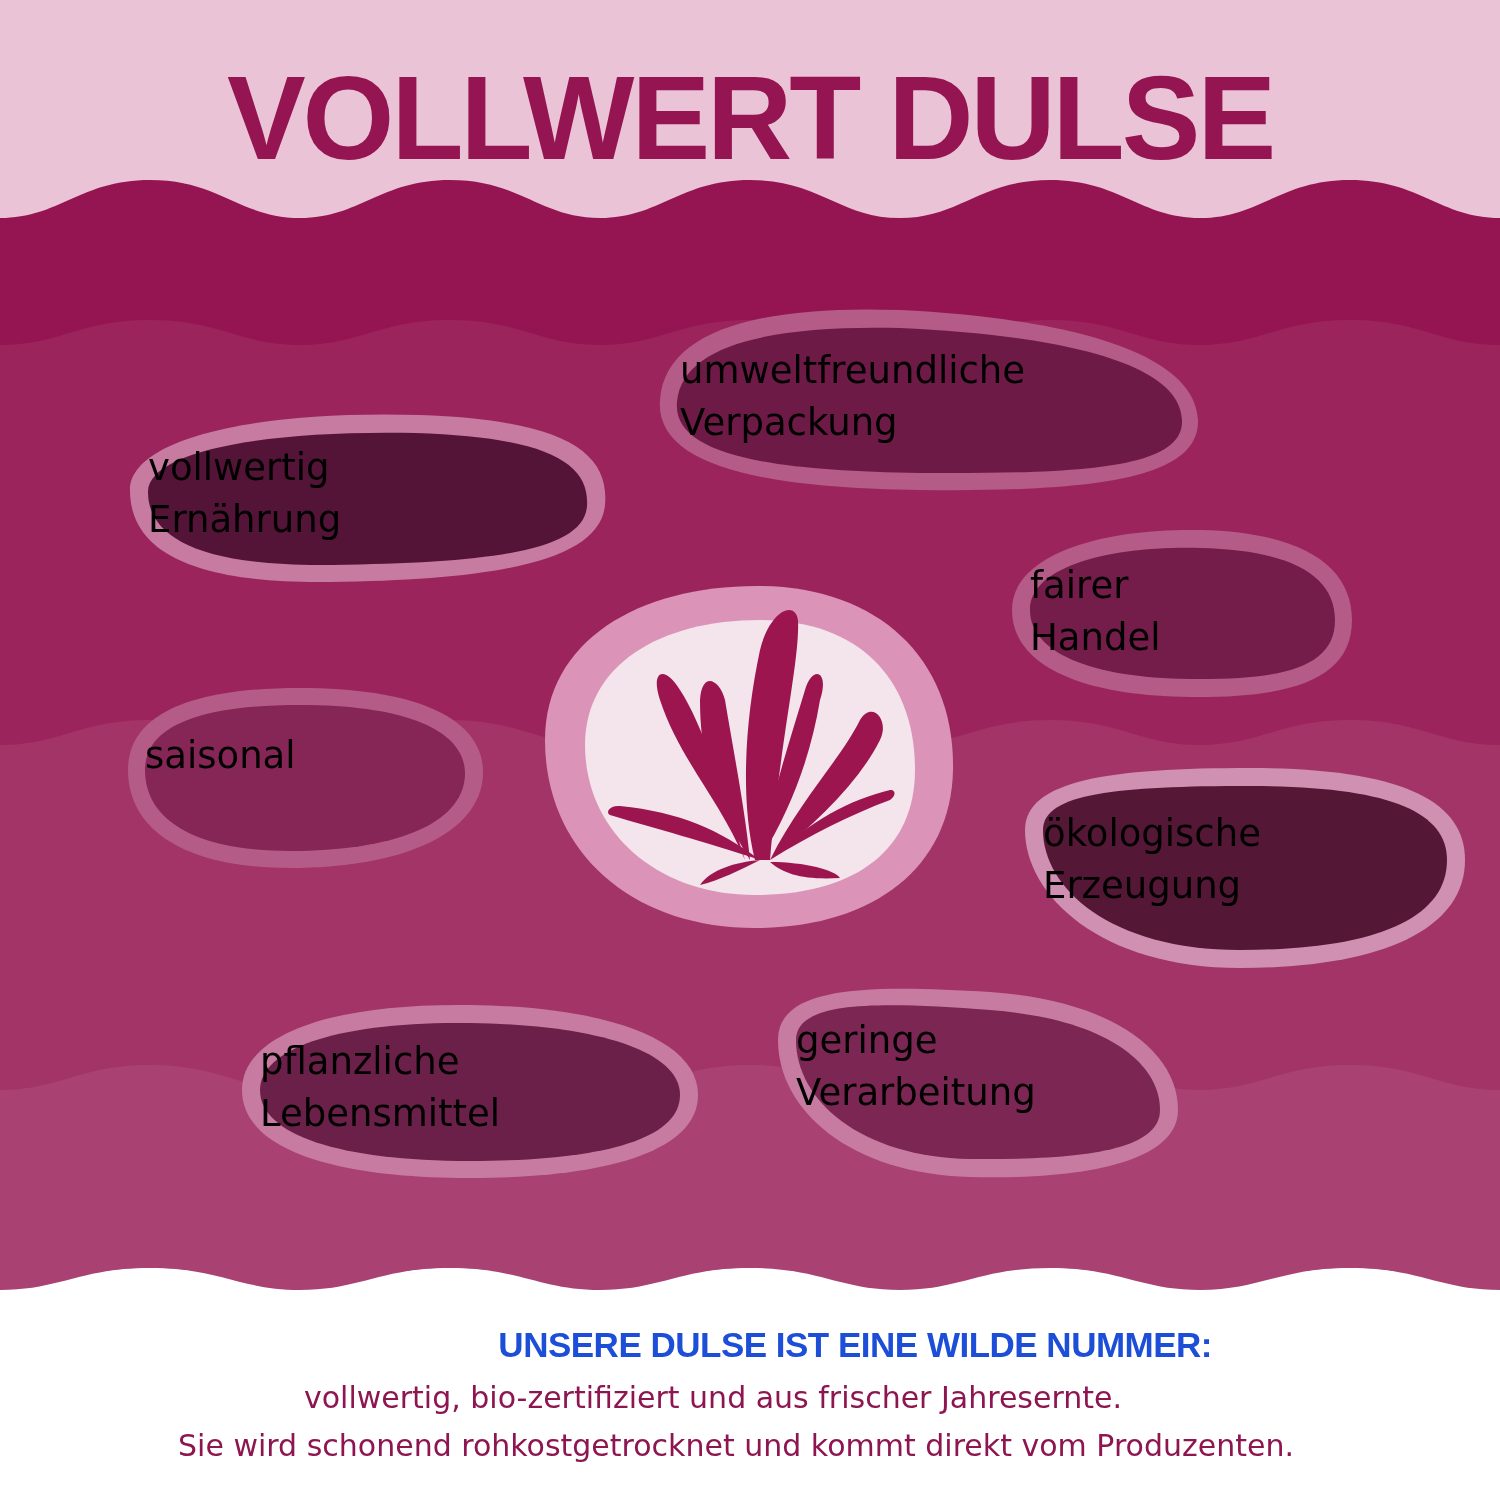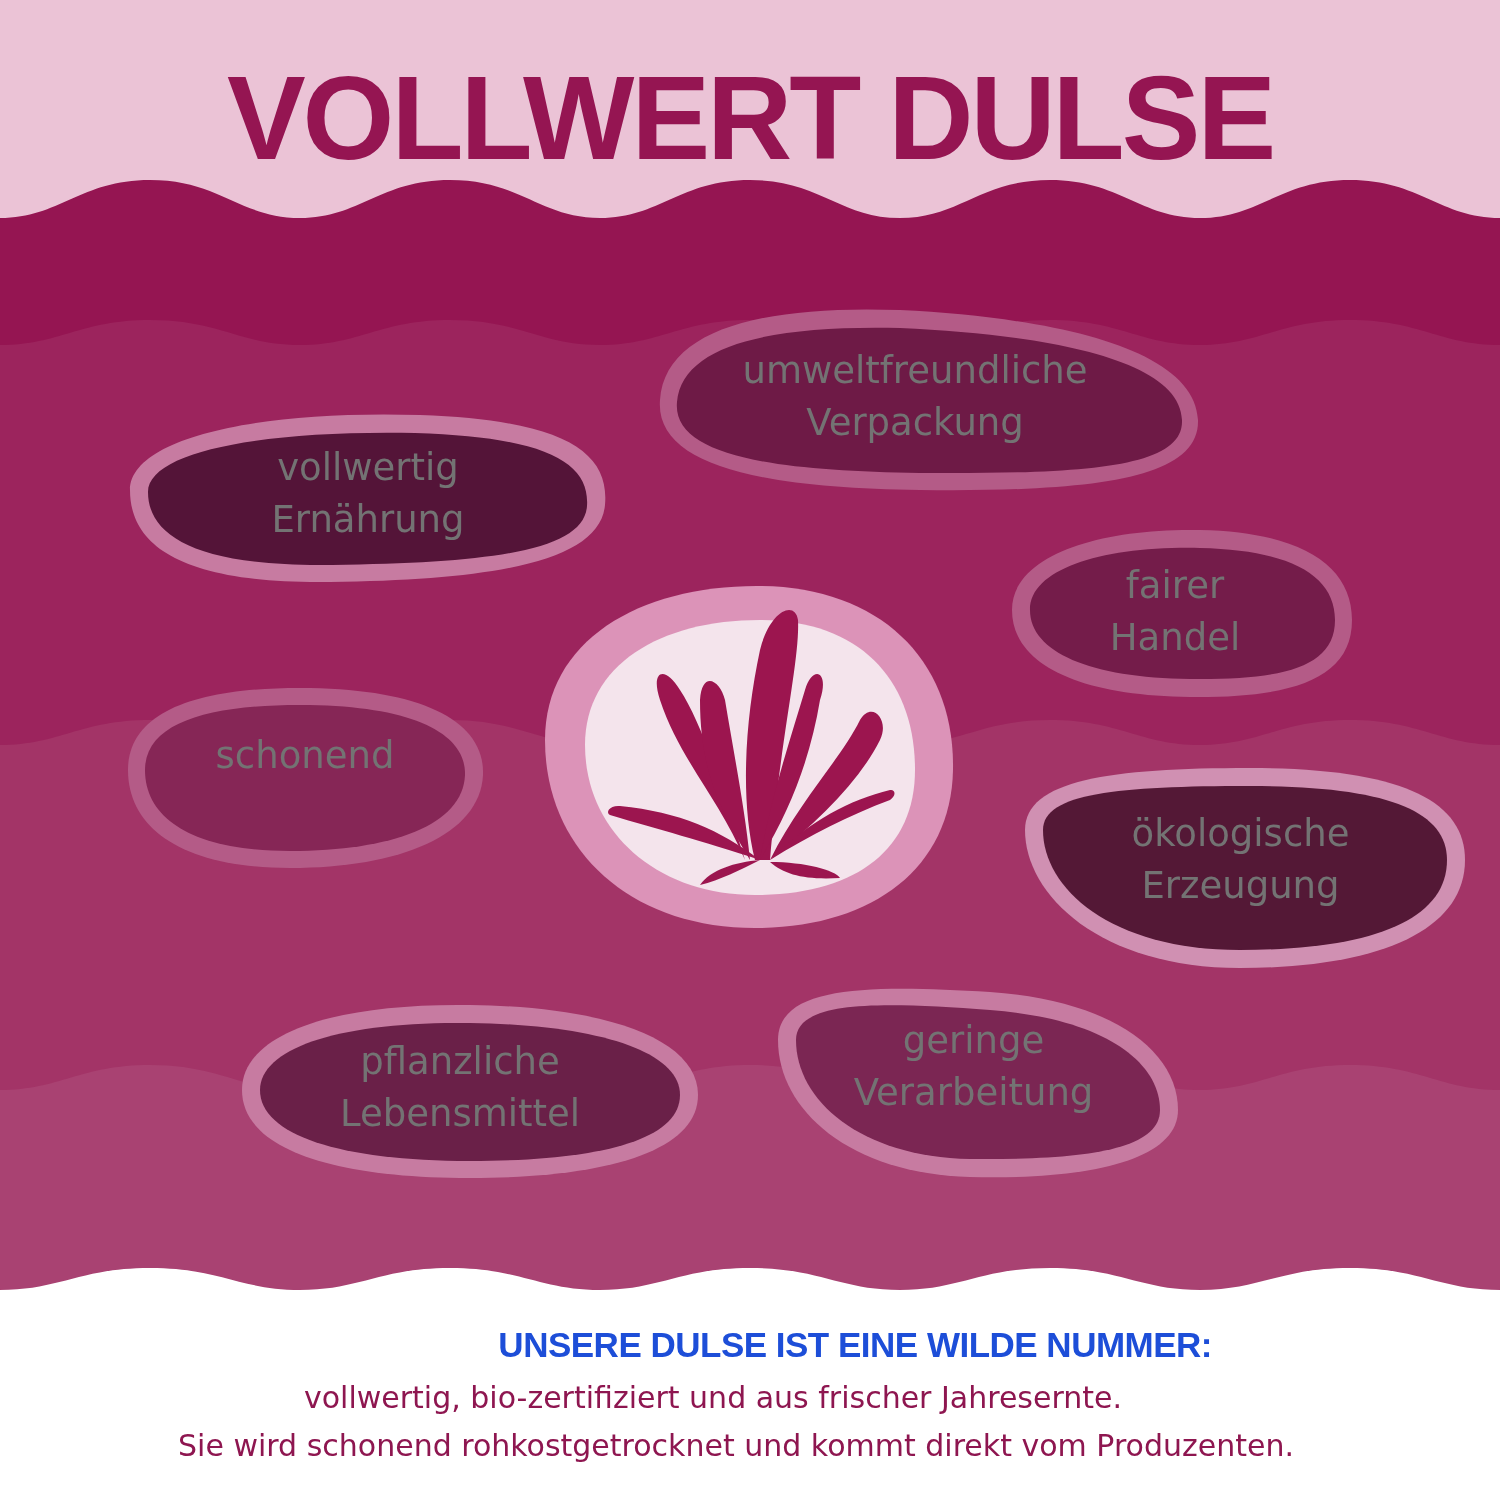--- a/index.html
+++ b/index.html
@@ -1,19 +1,19 @@
 <!DOCTYPE html>
 <html><head>
 <meta charset="utf-8">
 <style>
   html, body { margin: 0; padding: 0; }
   body { width: 1500px; height: 1500px; position: relative; overflow: hidden; background: #ffffff; font-family: "DejaVu Sans", sans-serif; }
   .bg-svg { position: absolute; left: 0; top: 0; width: 1500px; height: 1500px; }
   .title { position: absolute; left: 0; top: 50px; width: 1500px; text-align: center; font-family: "Liberation Sans", sans-serif; font-weight: 900; font-size: 118px; letter-spacing: -3px; color: #951552; transform: scaleX(1.0); }
-  .bubble-text { position: absolute; color: #737373; font-family: "DejaVu Sans", sans-serif; font-size: 37px; line-height: 52px; text-align: center; white-space: nowrap; }
+  .bubble-text { position: absolute; color: #000000; font-family: "DejaVu Sans", sans-serif; font-size: 37px; line-height: 52px; text-align: left; white-space: nowrap; }
   .footer-head { position: absolute; left: 0; top: 1325px; width: 1212px; text-align: right; font-family: "Liberation Sans", sans-serif; font-weight: 700; font-size: 35px; color: #1d4ed8; letter-spacing: -0.5px; }
   .footer-line { position: absolute; left: 0; width: 1426px; text-align: center; font-family: "DejaVu Sans", sans-serif; font-size: 30px; color: #8e1650; }
 </style>
 </head>
 <body>
 
 <svg class="bg-svg" viewBox="0 0 1500 1500" xmlns="http://www.w3.org/2000/svg">
   <rect x="0" y="0" width="1500" height="1500" fill="#ffffff"></rect>
   <rect x="0" y="0" width="1500" height="260" fill="#ebc3d6"></rect>
 
@@ -82,21 +82,21 @@
 </div>
 <div class="bubble-text" style="left:680px; top:345px; width:470px;">
   <div>umweltfreundliche</div>
   <div>Verpackung</div>
 </div>
 <div class="bubble-text" style="left:1030px; top:560px; width:290px;">
   <div>fairer</div>
   <div>Handel</div>
 </div>
 <div class="bubble-text" style="left:145px; top:730px; width:320px;">
-  <div>schonend</div>
+  <div>saisonal</div>
 </div>
 <div class="bubble-text" style="left:1043px; top:808px; width:395px;">
   <div>ökologische</div>
   <div>Erzeugung</div>
 </div>
 <div class="bubble-text" style="left:260px; top:1036px; width:400px;">
   <div>pflanzliche</div>
   <div>Lebensmittel</div>
 </div>
 <div class="bubble-text" style="left:796px; top:1015px; width:355px;">

